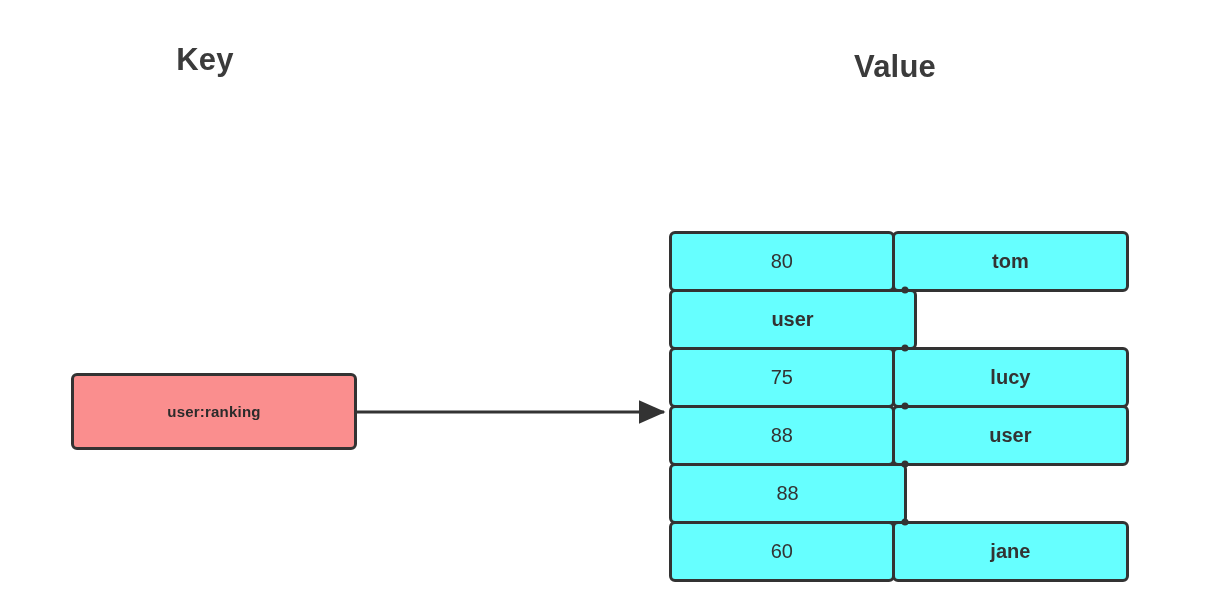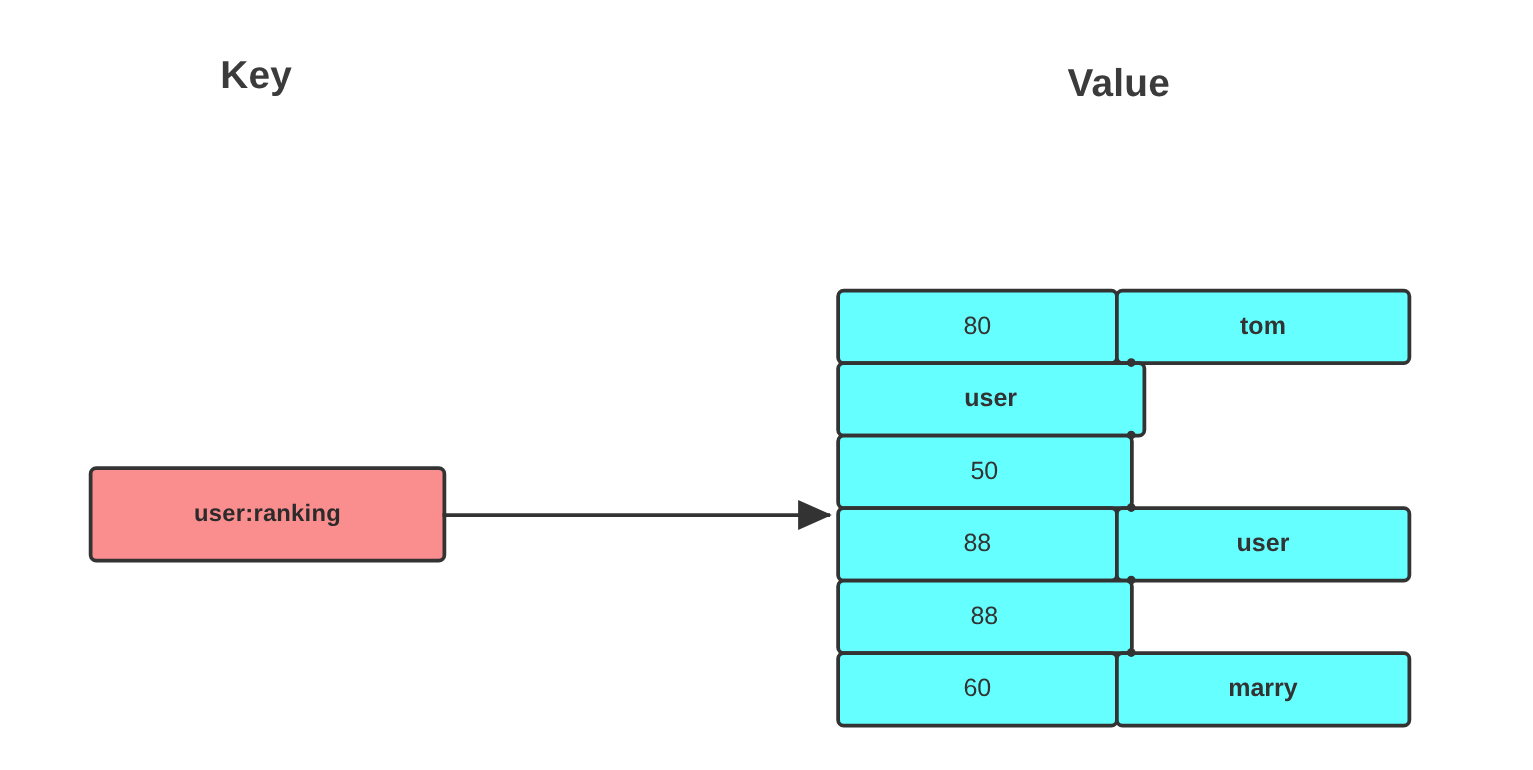--- a/index.html
+++ b/index.html
@@ -40,21 +40,21 @@
     height: 77px;
     box-sizing: border-box;
     background: #fa8e8e;
     border: 3px solid #333333;
     border-radius: 6px;
     display: flex;
     align-items: center;
     justify-content: center;
   }
   #key-node .key-label {
-    font-size: 19px;
+    font-size: 15px;
     font-weight: bold;
     color: #2b2b2b;
     letter-spacing: 0.2px;
     white-space: nowrap;
   }
 
   
   #connector {
     position: absolute;
     left: 354px;
@@ -130,32 +130,33 @@
 
   <div id="value-table">
       <div class="table-row">
         <div class="cell cell-score">80</div>
         <div class="cell cell-name">tom</div>
       </div>
       <div class="table-row">
         <div class="cell cell-name">user</div>
       </div>
       <div class="table-row">
-        <div class="cell cell-score">50</div>
+        <div class="cell cell-score">75</div>
+        <div class="cell cell-name">lucy</div>
       </div>
       <div class="table-row">
         <div class="cell cell-score">88</div>
         <div class="cell cell-name">user</div>
       </div>
       <div class="table-row">
         <div class="cell cell-score">88</div>
       </div>
       <div class="table-row">
         <div class="cell cell-score">60</div>
-        <div class="cell cell-name">marry</div>
+        <div class="cell cell-name">jane</div>
       </div>
       <div class="junction-dot" style="left: 235px; top: 58px;"></div>
       <div class="junction-dot" style="left: 235px; top: 116px;"></div>
       <div class="junction-dot" style="left: 235px; top: 174px;"></div>
       <div class="junction-dot" style="left: 235px; top: 232px;"></div>
       <div class="junction-dot" style="left: 235px; top: 290px;"></div>
     </div>
 
 </div>
 

